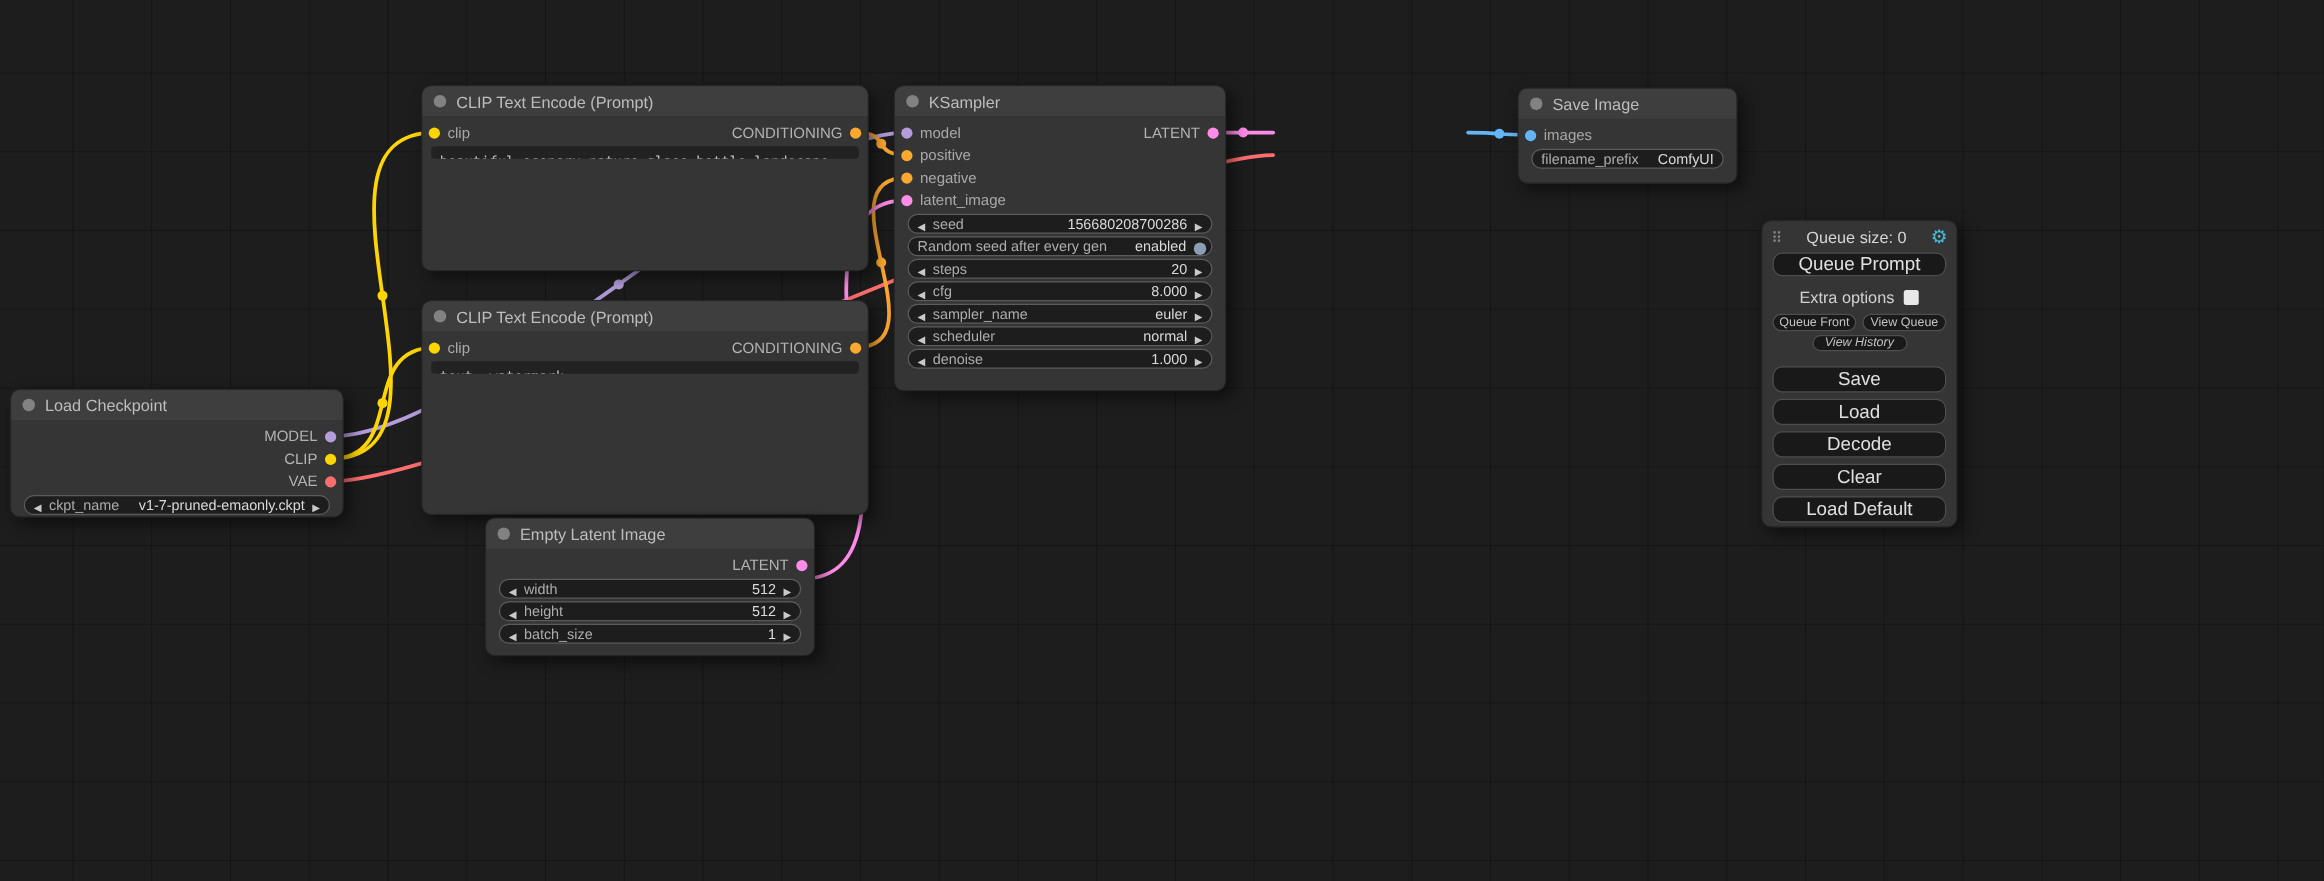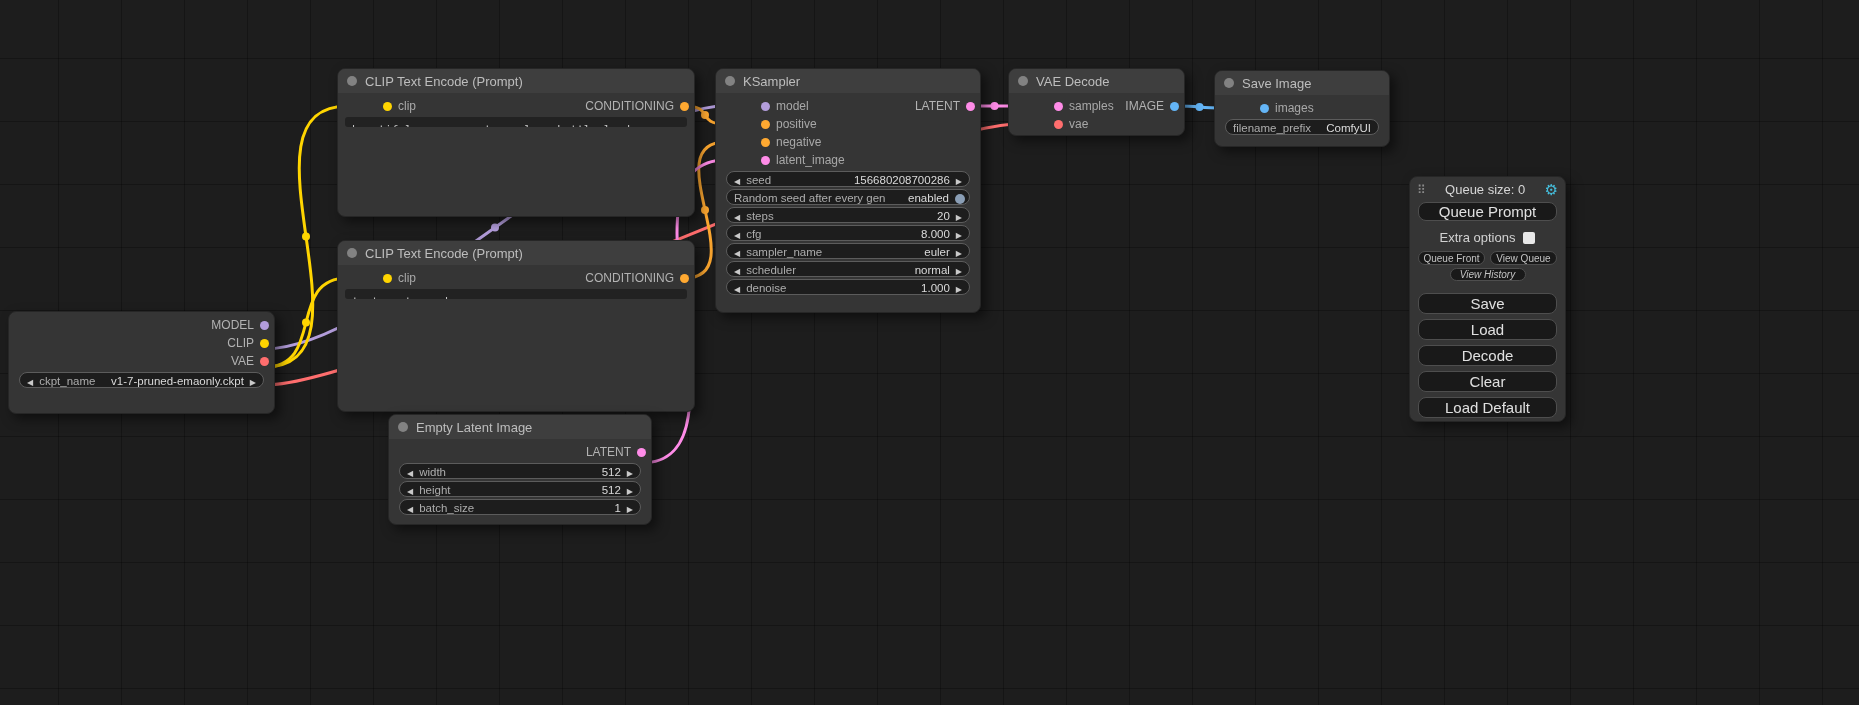--- a/index.html
+++ b/index.html
@@ -24,21 +24,21 @@
     color:#a8a8a8; font-size:12px;
   }
   .node-title {
     height:24px; background:#3e3e3e; border-radius:7px 7px 0 0;
     display:flex; align-items:center; gap:8px; padding:0 9px;
     color:#bdbdbd; font-size:13px; white-space:nowrap;
   }
   .title-dot { width:10px; height:10px; border-radius:50%; background:#828282; flex:0 0 auto; }
   .node-body { position:relative; padding-top:4px; }
 
-  .row { display:flex; align-items:center; height:18px; padding:0 5px; gap:6px;margin-left:40px; }
+  .row { display:flex; align-items:center; height:18px; padding:0 5px; gap:6px; }
   .row.between { justify-content:space-between; }
   .row.end { justify-content:flex-end; }
   .slot-l, .slot-r { display:flex; align-items:center; gap:6px; }
   .port { width:9px; height:9px; border-radius:50%; flex:0 0 auto; background:#888; }
   .slot-label { color:#a8a8a8; white-space:nowrap; }
   .out-label { color:#b2b2b2; white-space:nowrap; }
   .abs-out { position:absolute; right:5px; top:4px; height:18px; display:flex; align-items:center; gap:6px; }
 
   .widget {
     display:flex; align-items:flex-end; gap:6px;
@@ -100,20 +100,24 @@
       <circle cx="705" cy="210" r="4" fill="#FFA931"></circle>
       <path d="M 641.5 463 C 761.5,463 605.5,160 725.5 160" stroke="#FF8CE8" stroke-width="3" fill="none" stroke-linecap="round"></path>
       <circle cx="683.5" cy="311.5" r="4" fill="#FF8CE8"></circle>
       <path d="M 970.5 106 C 1000.5,106 988.5,106 1018.5 106" stroke="#FF8CE8" stroke-width="3" fill="none" stroke-linecap="round"></path>
       <circle cx="994.5" cy="106" r="4" fill="#FF8CE8"></circle>
       <path d="M 1174.5 106 C 1204.5,106 1194.5,108 1224.5 108" stroke="#64B5F6" stroke-width="3" fill="none" stroke-linecap="round"></path>
       <circle cx="1199.5" cy="107" r="4" fill="#64B5F6"></circle>
     </svg>
 
   <div class="node" style="left:8px;top:311px;width:267px;height:103px">
+    <div class="node-title">
+      <span class="title-dot"></span>
+      <span>Load Checkpoint</span>
+    </div>
     <div class="node-body">
       <div class="row end">
         <span class="out-label">MODEL</span>
         <span class="port" style="background: rgb(179, 157, 219);"></span>
       </div>
       <div class="row end">
         <span class="out-label">CLIP</span>
         <span class="port" style="background: rgb(255, 213, 0);"></span>
       </div>
       <div class="row end">
@@ -263,40 +267,20 @@
       </div>
       <div class="widget">
         <span class="arr">◀</span>
         <span class="wl">denoise</span>
         <span class="wv">1.000</span>
         <span class="arr">▶</span>
       </div>
     </div>
   </div>
 
-  <div class="node" style="left:1008px;top:68px;width:177px;height:68px">
-    <div class="node-title">
-      <span class="title-dot"></span>
-      <span>VAE Decode</span>
-    </div>
-    <div class="node-body">
-      <div class="abs-out">
-        <span class="out-label">IMAGE</span>
-        <span class="port" style="background: rgb(100, 181, 246);"></span>
-      </div>
-      <div class="row">
-        <span class="port" style="background: rgb(255, 140, 232);"></span>
-        <span class="slot-label">samples</span>
-      </div>
-      <div class="row">
-        <span class="port" style="background: rgb(255, 110, 110);"></span>
-        <span class="slot-label">vae</span>
-      </div>
-    </div>
-  </div>
 
   <div class="node" style="left:1214px;top:70px;width:176px;height:77px">
     <div class="node-title">
       <span class="title-dot"></span>
       <span>Save Image</span>
     </div>
     <div class="node-body">
       <div class="row">
         <span class="port" style="background: rgb(100, 181, 246);"></span>
         <span class="slot-label">images</span>

